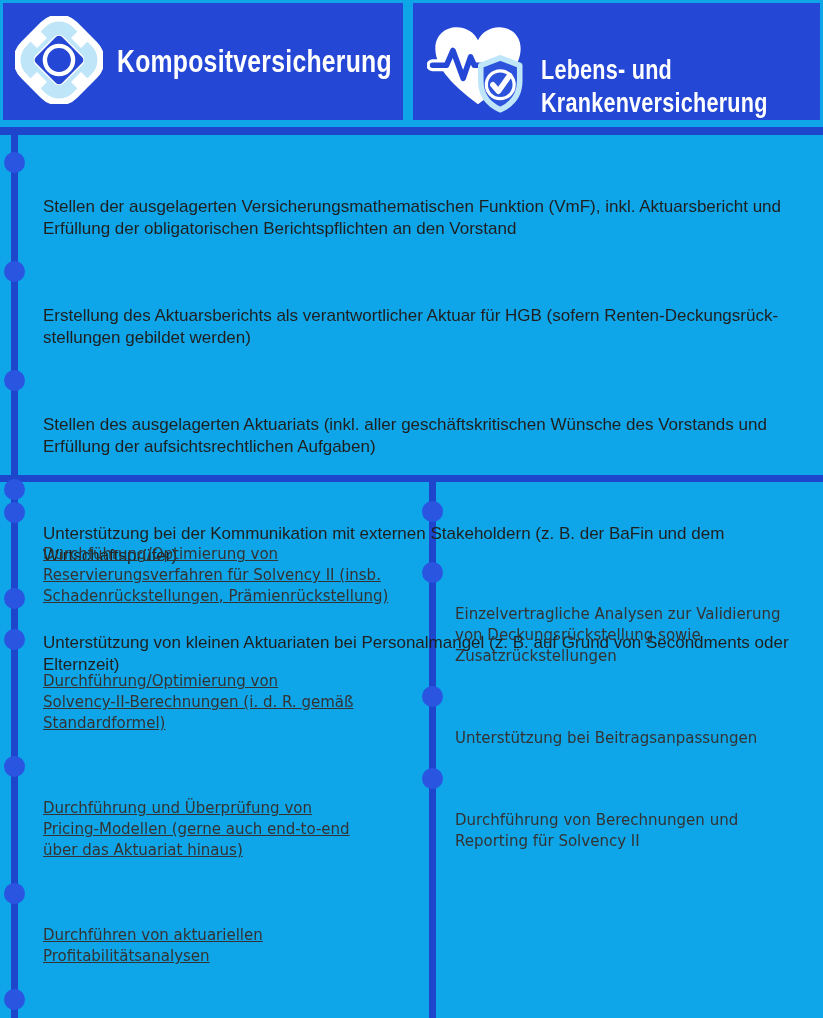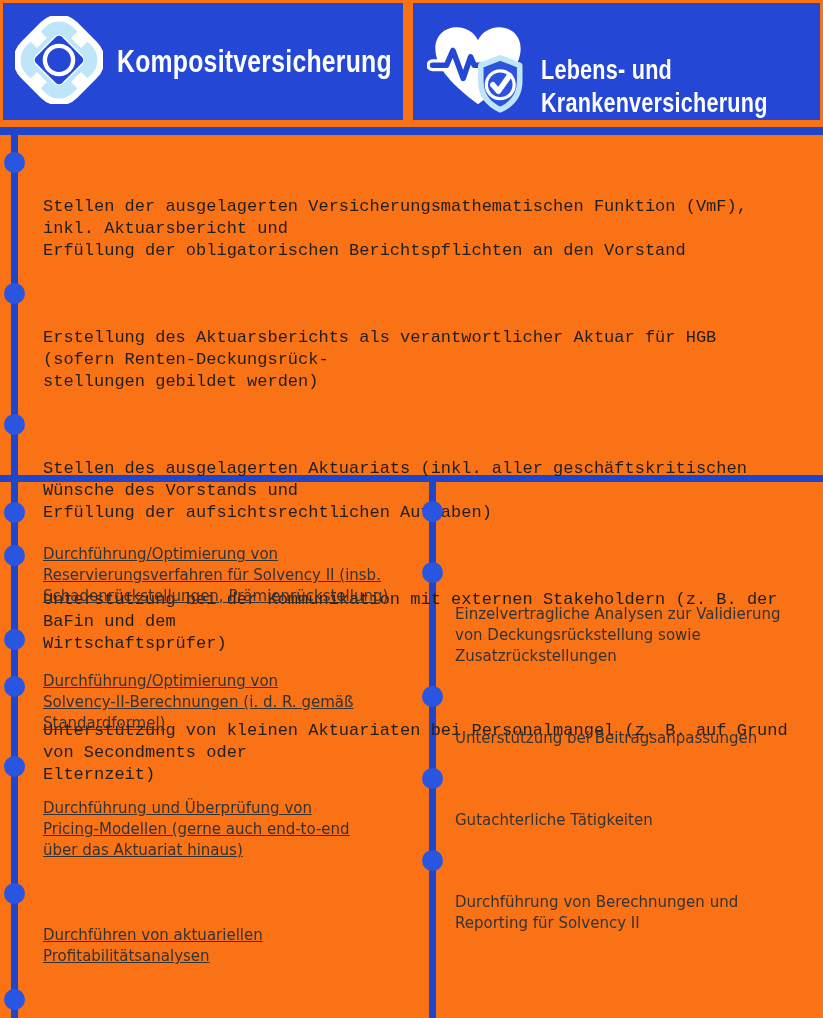--- a/index.html
+++ b/index.html
@@ -1,19 +1,19 @@
 <!DOCTYPE html>
 <html><head>
 <meta charset="utf-8">
 <style>
   * { margin:0; padding:0; box-sizing:border-box; }
   html,body { background:#e9e9e9; }
   .page {
     position:relative; width:823px; height:1018px; margin:0 auto;
-    background:#f97316; overflow:hidden;
+    background:#0ea5e9; overflow:hidden;
     font-family:"Liberation Sans", sans-serif;
     padding-left:8px;
   }
   
   .header-row { position:absolute; top:3px; left:3px; right:3px; height:117px; display:flex; gap:10px; }
   .header-block { background:#2447d6; display:flex; align-items:center; overflow:hidden; }
   .header-left  { width:400px; padding-left:12px; gap:14px; }
   .header-right { flex:1; padding-left:14px; gap:12px;align-items:flex-end; }
   .header-icon { flex:0 0 auto; }
   .header-title {
@@ -22,21 +22,21 @@
     letter-spacing:0.3px;
   }
   .header-left .header-title  { font-size:31px; line-height:34px; }
   .header-right .header-title { font-size:27px; line-height:33px; }
   
   .top-bar   { position:absolute; left:0; right:0; top:127px; height:8px; background:#1e46cd; }
   .divider   { position:absolute; left:0; right:0; top:475px; height:7px; background:#1e46cd; }
   .left-line { position:absolute; left:11px; top:135px; bottom:0; width:7px; background:#1e46cd; }
   .mid-line  { position:absolute; left:429px; top:479px; bottom:0; width:7px; background:#1e46cd; }
   
-  .top-list { position:absolute; left:0; right:16px; top:152px;font-family:Liberation Mono, monospace; }
+  .top-list { position:absolute; left:0; right:16px; top:152px; }
   .top-list .item {
     position:relative; padding-left:43px; padding-right:16px; margin-bottom:21px;
     font-size:17px; line-height:22px; color:#1f1f1f; white-space:pre-line;
   }
   .col { position:absolute; font-family:"DejaVu Sans", sans-serif; }
   .col-left  { left:0; top:502px; width:428px; }
   .col-right { left:422px; top:501px; right:0; }
   .col .item {
     position:relative; margin-bottom:19px;
     font-size:15px; line-height:21px; color:#333333; white-space:pre-line;
@@ -162,23 +162,19 @@
       <span>Einzelvertragliche Analysen zur Validierung
 von Deckungsrückstellung sowie
 Zusatzrückstellungen</span>
     </div>
     <div class="item">
       <span class="dot"></span>
       <span>Unterstützung bei Beitragsanpassungen</span>
     </div>
     <div class="item">
       <span class="dot"></span>
-      <span>Gutachterliche Tätigkeiten</span>
-    </div>
-    <div class="item">
-      <span class="dot"></span>
       <span>Durchführung von Berechnungen und
 Reporting für Solvency II</span>
     </div>
 
   </div>
 
 </div>
 
 </body></html>

